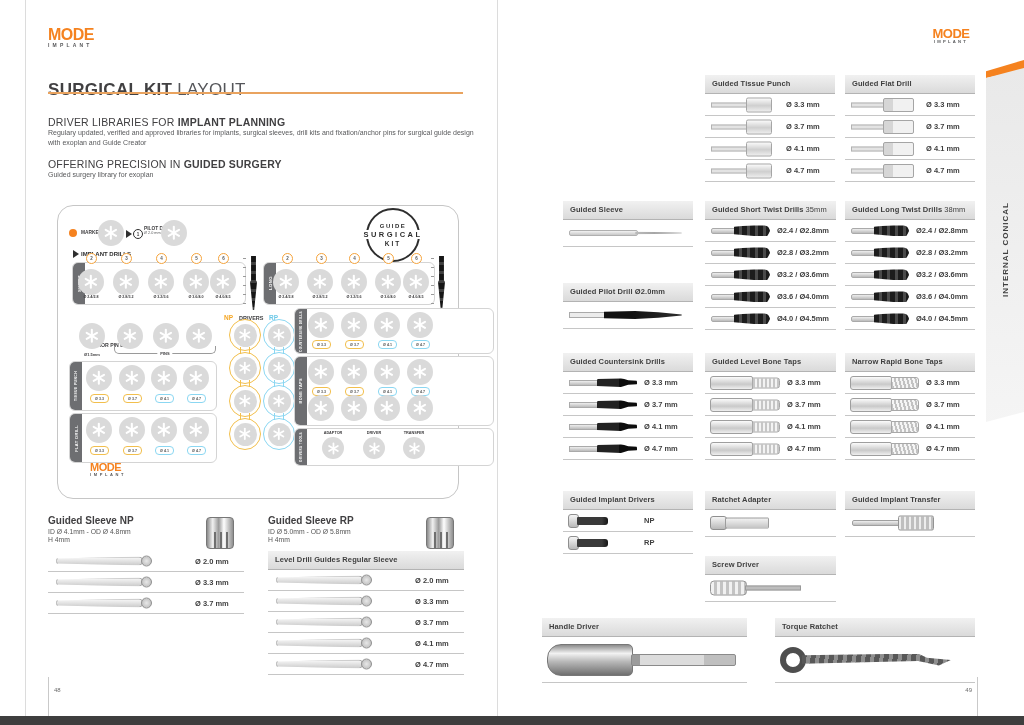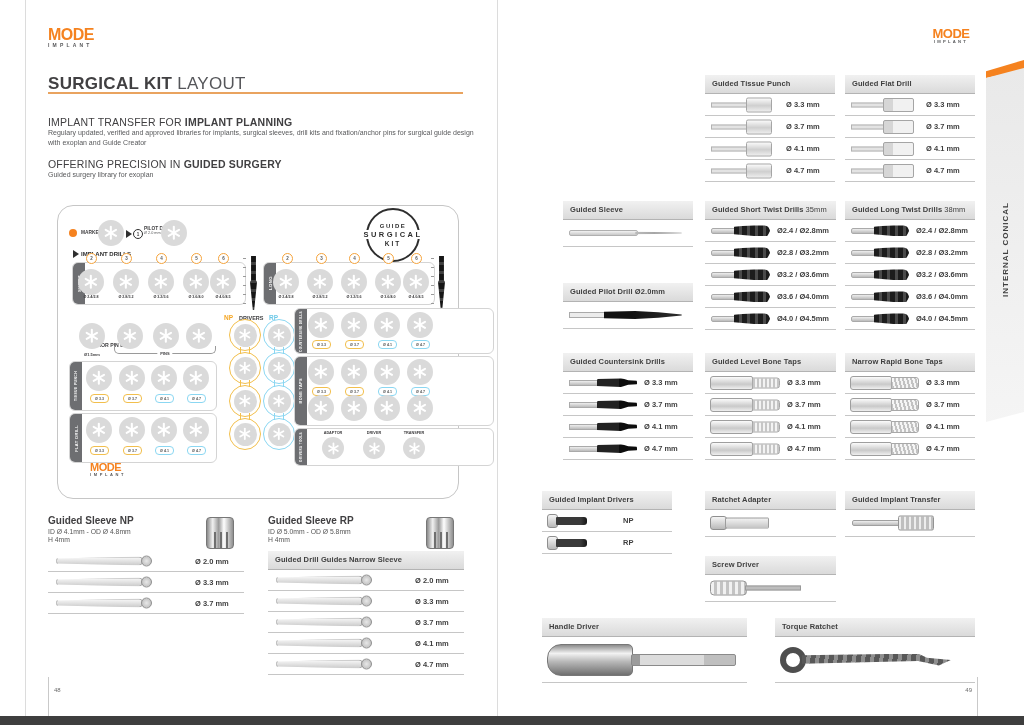--- a/index.html
+++ b/index.html
@@ -107,28 +107,28 @@
 
 <div id="page">
   <div class="vline" style="left:25px;"></div>
   <div class="vline" style="left:497px;"></div>
 
   <div class="abs logo" style="left:48px;top:27px;">
     <span class="m" style="font-size:16px;">MODE</span>
     <span class="s" style="font-size:5px;letter-spacing:3.2px;">IMPLANT</span>
   </div>
 
-  <div class="abs h-title" style="left:48px;top:74px;">
+  <div class="abs h-title" style="left:48px;top:80px;">
     <b>SURGICAL KIT</b>
     <span>LAYOUT</span>
   </div>
   <div class="abs" style="left:48px;top:92px;width:415px;height:2px;background:#E9A35F;"></div>
 
   <div class="abs sec-title" style="left:48px;top:116px;">
-    <span>IMPLANT TRANSFER FOR </span><b>IMPLANT PLANNING</b>
+    <span>DRIVER LIBRARIES FOR </span><b>IMPLANT PLANNING</b>
   </div>
   <div class="abs sec-body" style="left:48px;top:128px;width:438px;">Regulary updated, verified and approved libraries for implants, surgical sleeves, drill kits and fixation/anchor pins for surgical guide design with exoplan and Guide Creator</div>
 
   <div class="abs sec-title" style="left:48px;top:158px;">
     <span>OFFERING PRECISION IN </span><b>GUIDED SURGERY</b>
   </div>
   <div class="abs sec-body" style="left:48px;top:170px;width:438px;">Guided surgery library for exoplan</div>
 
   <div class="tray">
     <span class="abs" style="left:11px;top:23px;width:8px;height:8px;border-radius:50%;background:#F5821F;"></span>
@@ -719,21 +719,21 @@
           <span class="val">Ø 3.7 mm</span>
         </div>
       </div>
   </div>
 
   <div class="abs" style="left:268px;top:515px;font-size:10px;font-weight:bold;">Guided Sleeve RP</div>
   <div class="abs" style="left:268px;top:528px;font-size:6.8px;color:#555;">ID Ø 5.0mm - OD Ø 5.8mm</div>
   <div class="abs" style="left:268px;top:536px;font-size:6.8px;color:#555;">H 4mm</div>
   <span class="sleevepic" style="left:426px;top:517px;"></span>
   <div class="tbl slv" style="left:268px;top:551px;width:196px;">
-    <div class="thead"><span class="tt">Guided Drill Guides Narrow Sleeve</span></div>
+    <div class="thead"><span class="tt">Level Drill Guides Regular Sleeve</span></div>
     <div class="tbody">
         <div class="trow">
           <span class="inst i-drill-guide"></span>
           <span class="val">Ø 2.0 mm</span>
         </div>
         <div class="trow">
           <span class="inst i-drill-guide"></span>
           <span class="val">Ø 3.3 mm</span>
         </div>
         <div class="trow">
@@ -926,21 +926,21 @@
           <span class="inst i-rapid-tap"></span>
           <span class="val">Ø 4.1 mm</span>
         </div>
         <div class="trow">
           <span class="inst i-rapid-tap"></span>
           <span class="val">Ø 4.7 mm</span>
         </div>
       </div>
   </div>
 
-  <div class="tbl" style="left:542px;top:491px;width:130px;">
+  <div class="tbl" style="left:563px;top:491px;width:130px;">
     <div class="thead"><span class="tt">Guided Implant Drivers</span></div>
       <div class="tbody">
         <div class="trow">
           <span class="inst i-implant-driver"></span>
           <span class="val">NP</span>
         </div>
         <div class="trow">
           <span class="inst i-implant-driver"></span>
           <span class="val">RP</span>
         </div>

